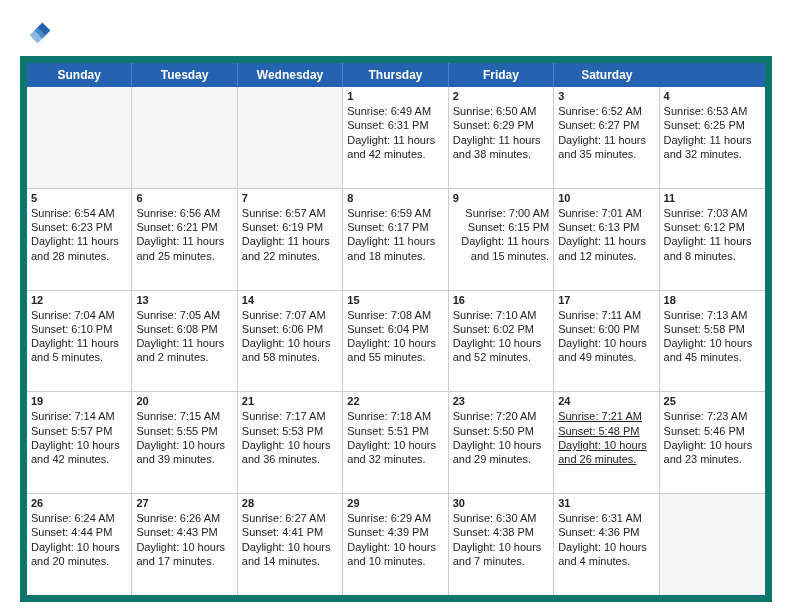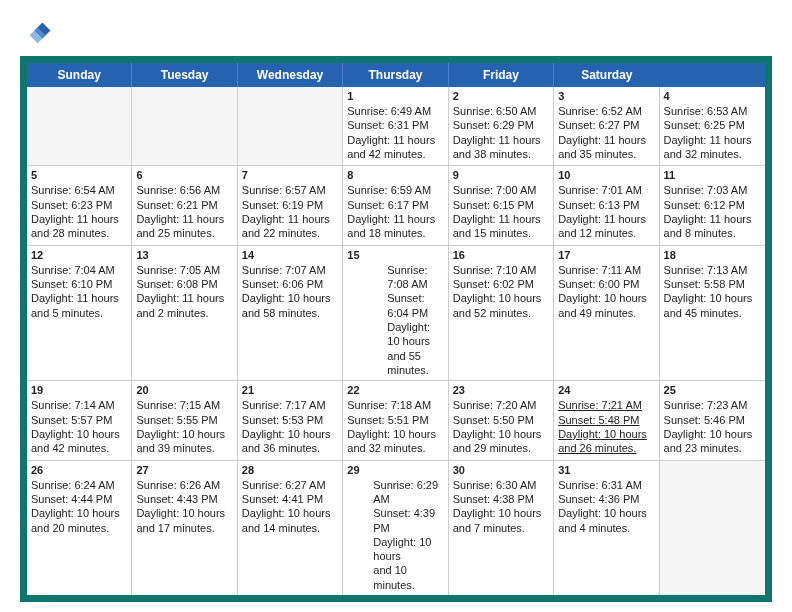--- a/index.html
+++ b/index.html
@@ -188,21 +188,21 @@
           </div>
           <div class="cal-cell">
             <span class="day-num">8</span>
             <div class="cell-text" style="white-space: pre-line;">Sunrise: 6:59 AM
 Sunset: 6:17 PM
 Daylight: 11 hours
 and 18 minutes.</div>
           </div>
           <div class="cal-cell">
             <span class="day-num">9</span>
-            <div class="cell-text" style="white-space: pre-line;">Sunrise: 7:00 AM
+            <div class="cell-text" style="white-space: pre-line; text-align: right;">Sunrise: 7:00 AM
 Sunset: 6:15 PM
 Daylight: 11 hours
 and 15 minutes.</div>
           </div>
           <div class="cal-cell">
             <span class="day-num">10</span>
             <div class="cell-text" style="white-space: pre-line;">Sunrise: 7:01 AM
 Sunset: 6:13 PM
 Daylight: 11 hours
 and 12 minutes.</div>
@@ -232,21 +232,21 @@
           </div>
           <div class="cal-cell">
             <span class="day-num">14</span>
             <div class="cell-text" style="white-space: pre-line;">Sunrise: 7:07 AM
 Sunset: 6:06 PM
 Daylight: 10 hours
 and 58 minutes.</div>
           </div>
           <div class="cal-cell">
             <span class="day-num">15</span>
-            <div class="cell-text" style="white-space: pre-line; margin-left: 40px;">Sunrise: 7:08 AM
+            <div class="cell-text" style="white-space: pre-line;">Sunrise: 7:08 AM
 Sunset: 6:04 PM
 Daylight: 10 hours
 and 55 minutes.</div>
           </div>
           <div class="cal-cell">
             <span class="day-num">16</span>
             <div class="cell-text" style="white-space: pre-line;">Sunrise: 7:10 AM
 Sunset: 6:02 PM
 Daylight: 10 hours
 and 52 minutes.</div>
@@ -334,21 +334,21 @@
           </div>
           <div class="cal-cell">
             <span class="day-num">28</span>
             <div class="cell-text" style="white-space: pre-line;">Sunrise: 6:27 AM
 Sunset: 4:41 PM
 Daylight: 10 hours
 and 14 minutes.</div>
           </div>
           <div class="cal-cell">
             <span class="day-num">29</span>
-            <div class="cell-text" style="white-space: pre-line; margin-left: 26px;">Sunrise: 6:29 AM
+            <div class="cell-text" style="white-space: pre-line;">Sunrise: 6:29 AM
 Sunset: 4:39 PM
 Daylight: 10 hours
 and 10 minutes.</div>
           </div>
           <div class="cal-cell">
             <span class="day-num">30</span>
             <div class="cell-text" style="white-space: pre-line;">Sunrise: 6:30 AM
 Sunset: 4:38 PM
 Daylight: 10 hours
 and 7 minutes.</div>

